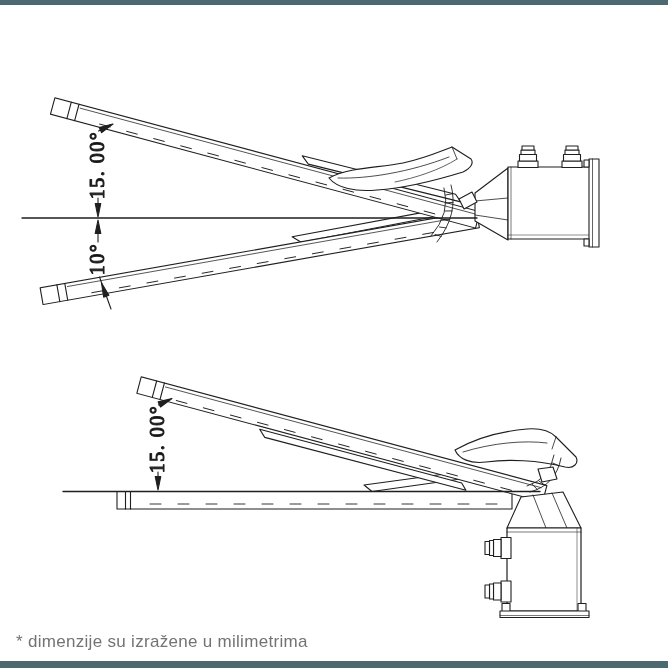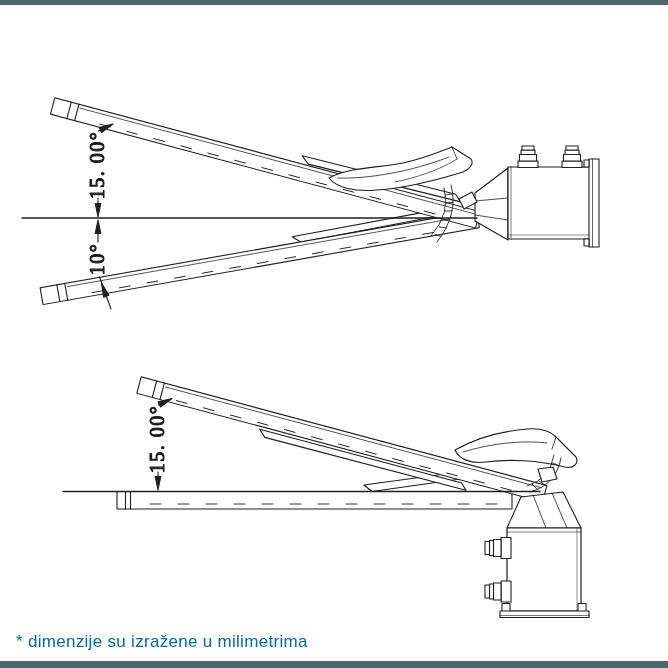--- a/index.html
+++ b/index.html
@@ -6,21 +6,21 @@
   #root{
     position:relative;width:668px;height:668px;background:#ffffff;
     overflow:hidden;font-family:"Liberation Sans", sans-serif;
   }
   .accent-bar{position:absolute;left:0;width:668px;background:#4c6972;}
   #top-bar{top:0;height:5px;}
   #bottom-bar{bottom:0;height:7px;}
   #drawing-svg{position:absolute;left:0;top:0;}
   #footnote{
     position:absolute;left:16px;top:632px;width:600px;
-    font-size:17px;letter-spacing:.3px;color:#0369a1;font-weight:500;
+    font-size:17px;letter-spacing:.3px;color:#737373;font-weight:500;
   }
   svg text{
     font-family:"Liberation Serif","DejaVu Serif",serif;
     fill:#111;
   }
 </style>
 </head>
 <body>
 
 <div id="root">

